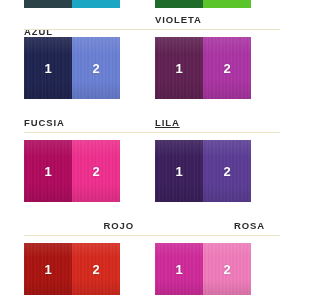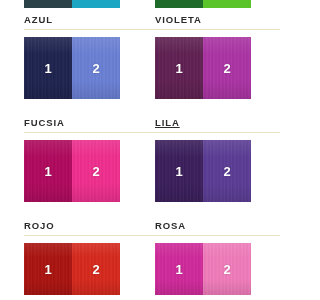--- a/index.html
+++ b/index.html
@@ -45,21 +45,21 @@
     position: absolute;
     top: 8px;
     left: 0;
     width: 300px;
   }
   .row {
     position: relative;
     width: 300px;
     height: 103px;
   }
-  .row.last { height: 86px; }
+  .row.last { height: 86px; text-align: right; }
 
   .cell {
     position: absolute;
     top: 0;
   }
   .cell.col-a { left: 24px; width: 110px; }
   .cell.col-b { left: 155px; width: 110px; }
 
   .cell-label {
     font-size: 9.5px;
@@ -151,21 +151,21 @@
     <div class="pair col-b">
       <div class="half" style="background: rgb(31, 107, 42);"></div>
       <div class="half" style="background: rgb(92, 196, 43);"></div>
     </div>
   </div>
 
   <div class="grid">
 
     <div class="row">
       <div class="cell col-a">
-        <div class="cell-label" style="color: rgb(43, 43, 43); text-transform: uppercase;">AZUL</div>
+        <div class="cell-label" style="color: rgb(43, 43, 43); text-transform: uppercase; margin-top: 12px;">AZUL</div>
         <div class="swatch">
           <div class="swatch-half" style="background: rgb(31, 36, 80);">
             <span class="shade-num" style="color: rgb(255, 255, 255);">1</span>
           </div>
           <div class="swatch-half" style="background: rgb(106, 128, 212);">
             <span class="shade-num" style="color: rgb(255, 255, 255);">2</span>
           </div>
         </div>
       </div>
       <div class="cell col-b">

